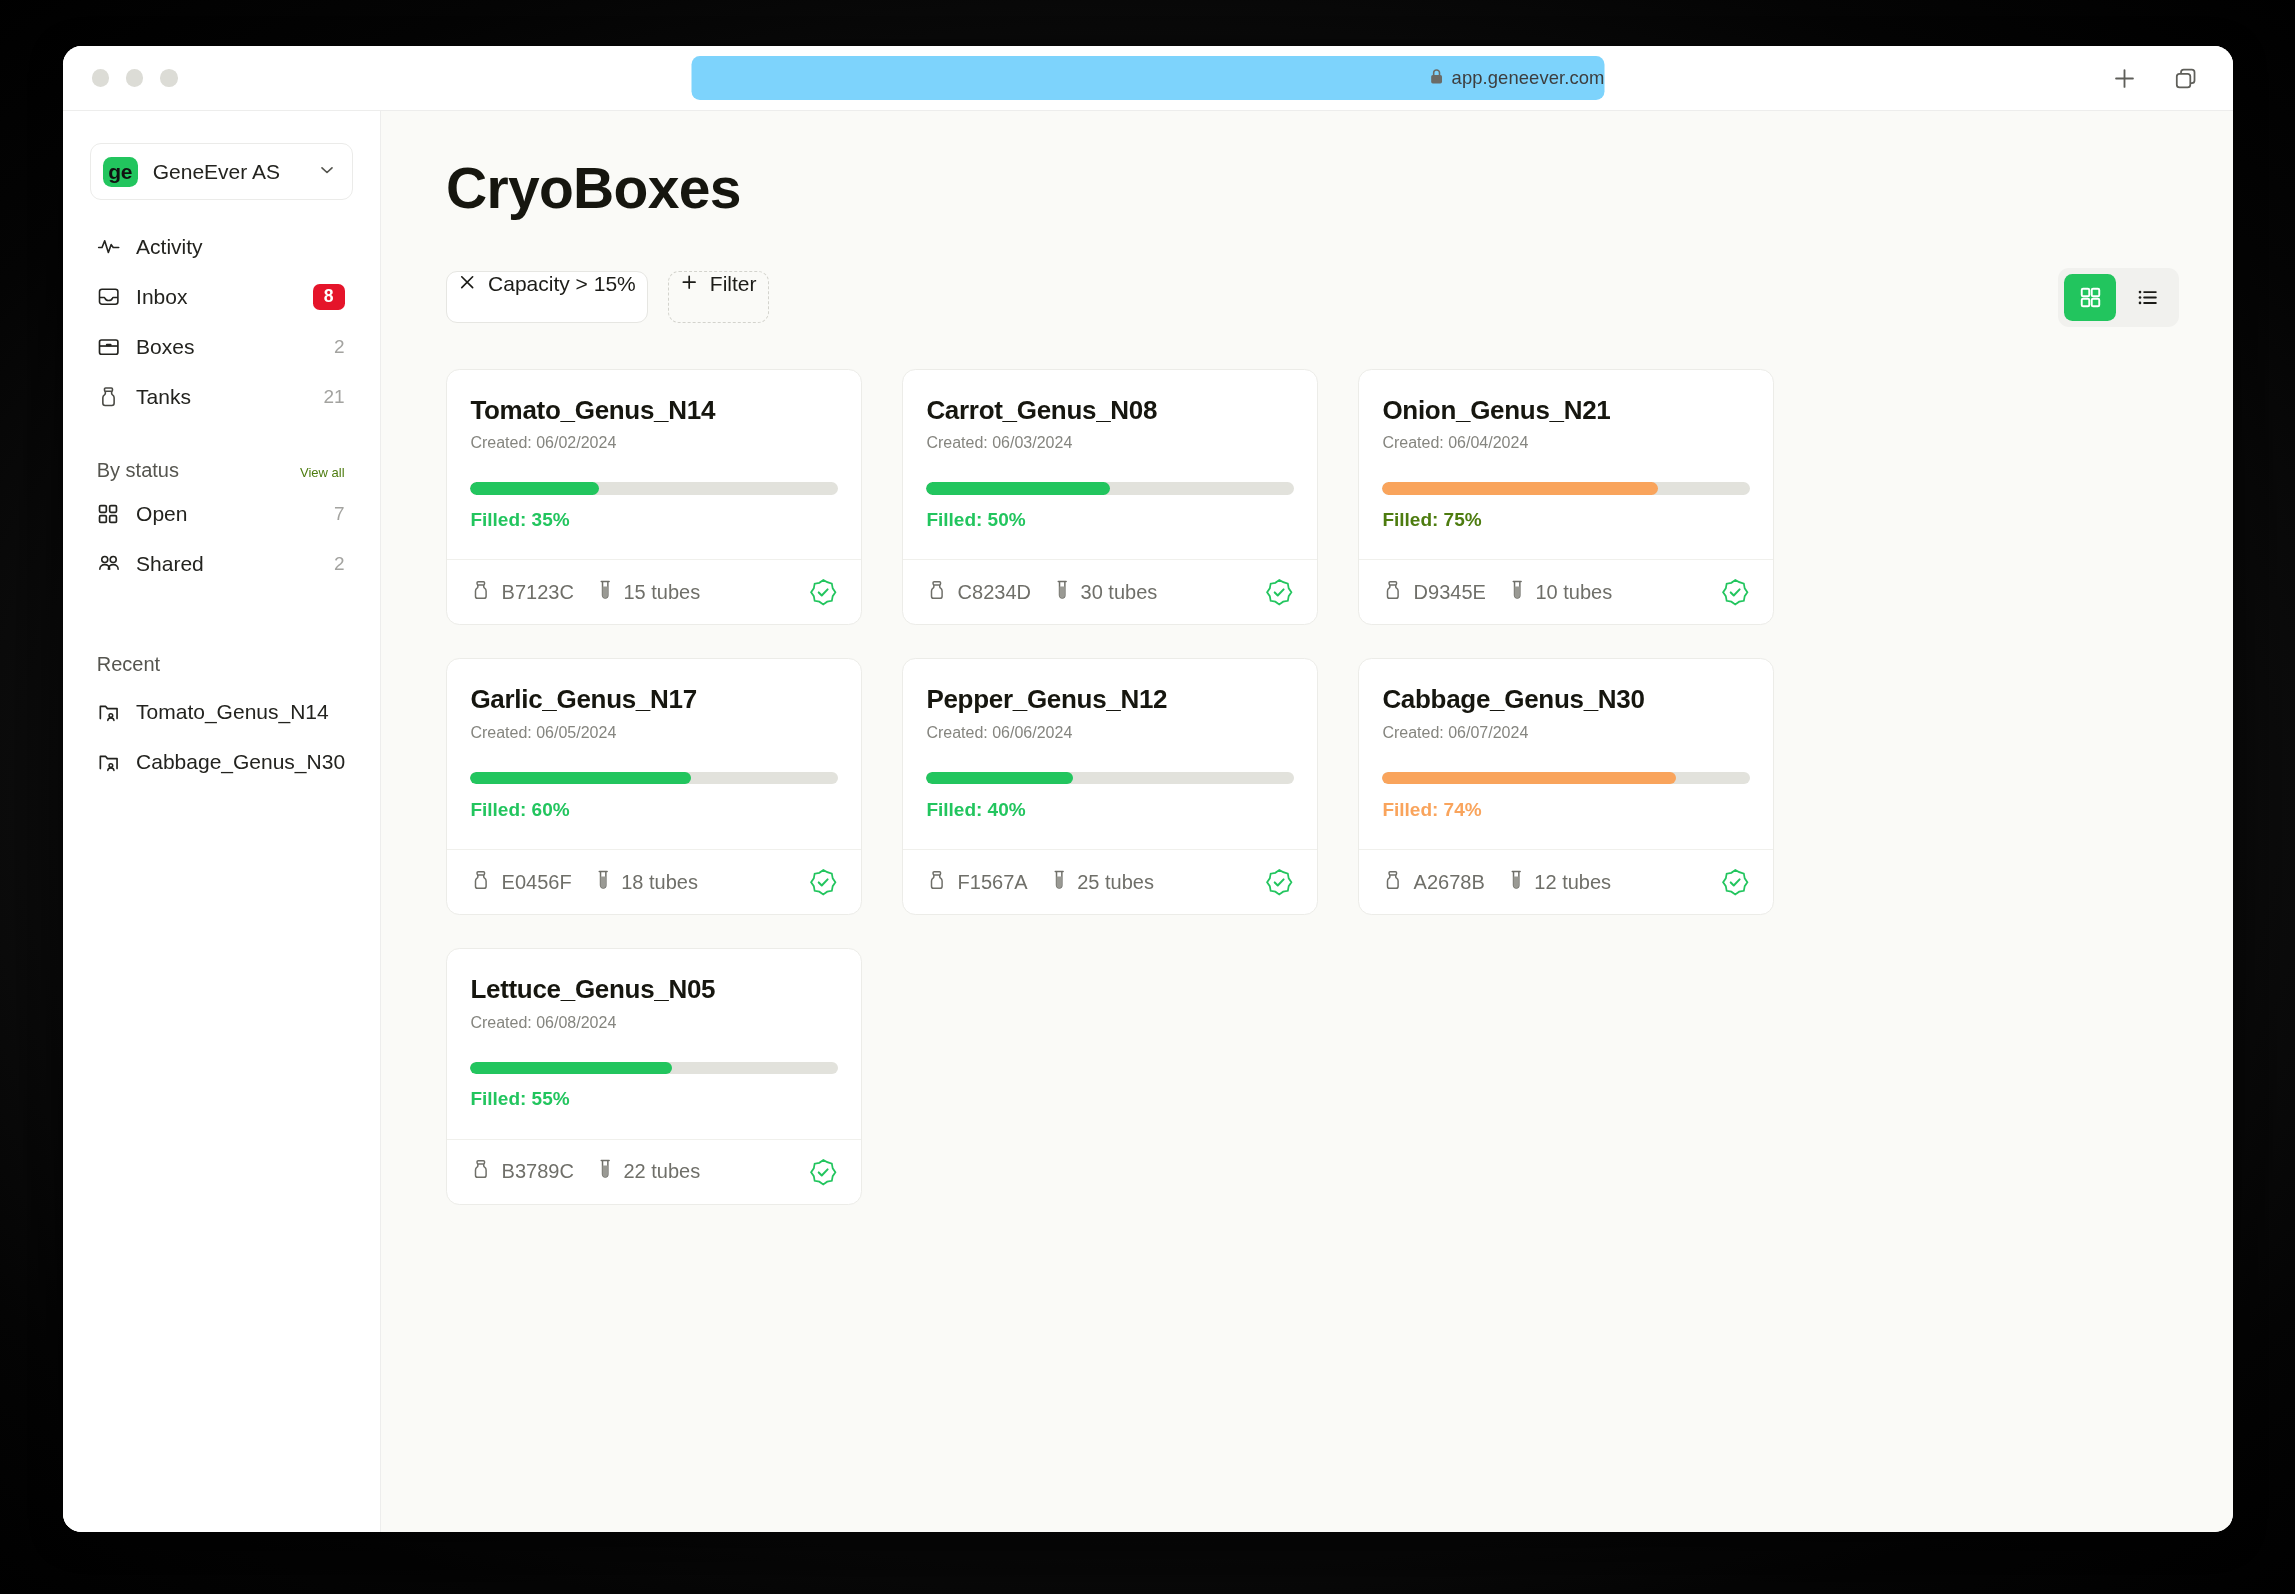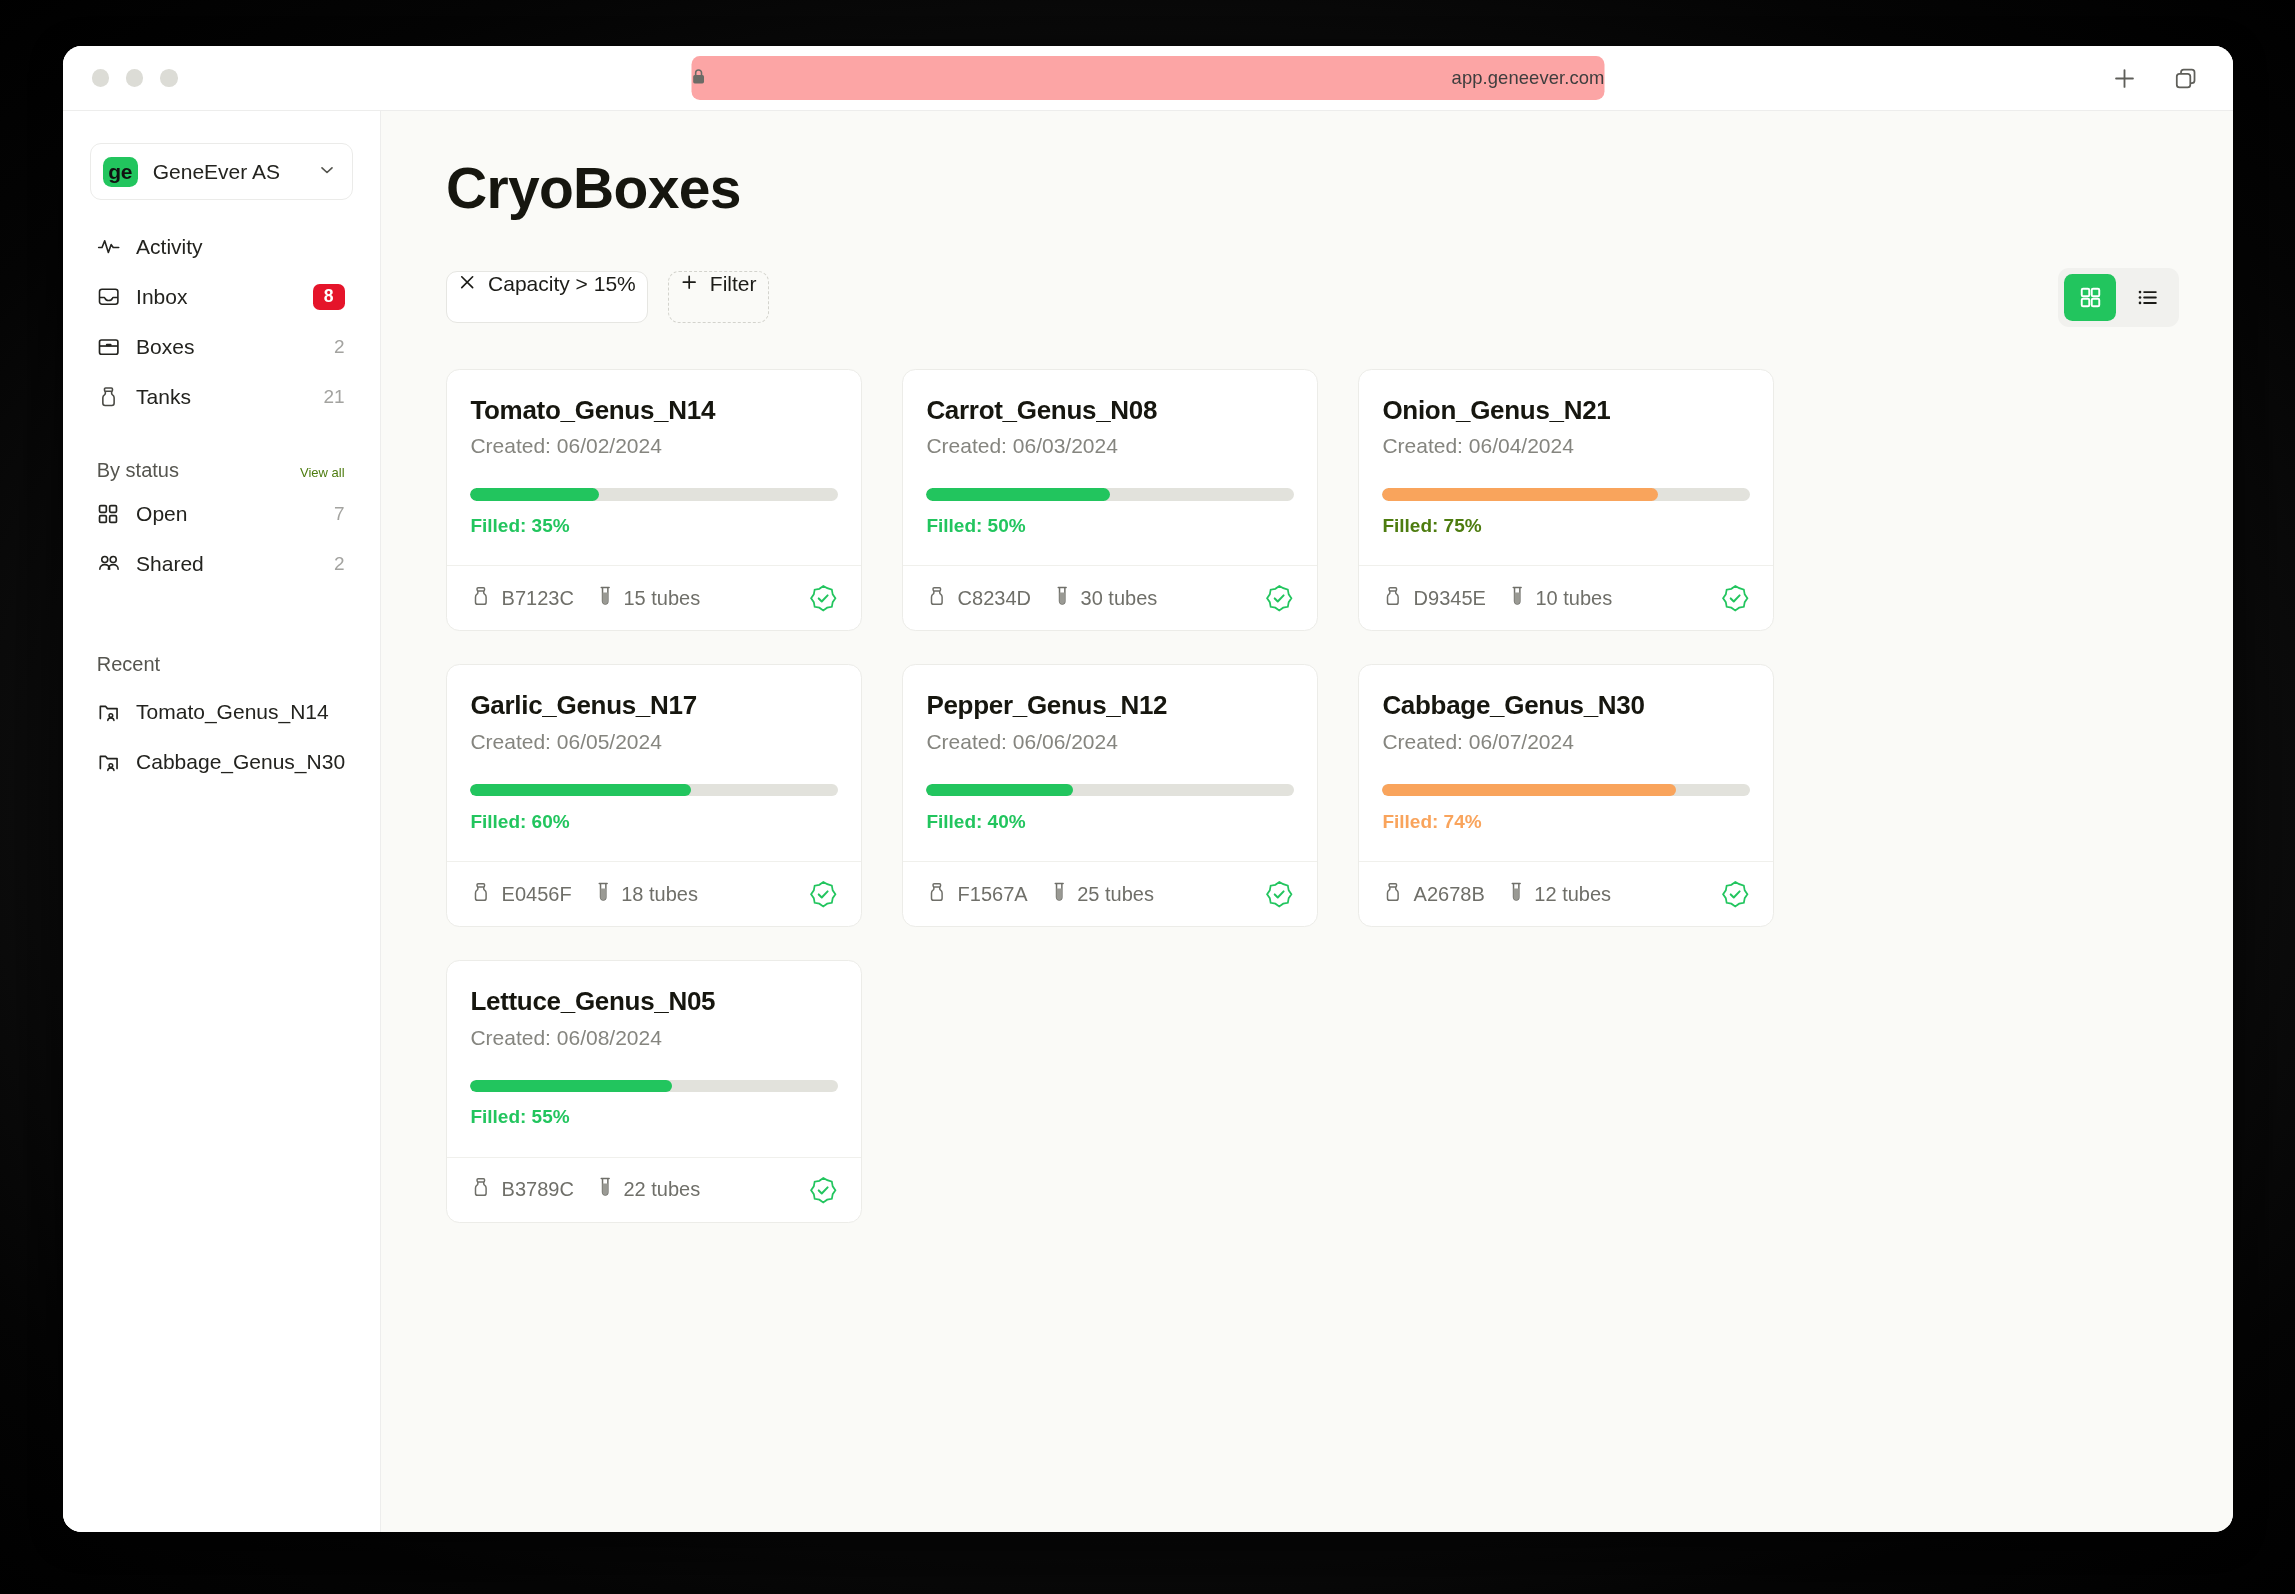--- a/index.html
+++ b/index.html
@@ -52,25 +52,25 @@
     width: 17.6px; height: 17.6px;
     border-radius: 50%;
     background: #dcdcd6;
   }
   #url-bar {
     position: absolute;
     left: 50%;
     transform: translateX(-50%);
     width: 913px;
     height: 44px;
-    background: #fca5a5;
+    background: #7dd3fc;
     border-radius: 8.4px;
     display: flex;
     align-items: center;
-    justify-content: space-between;
+    justify-content: flex-end;
     gap: 7.5px;
   }
   #url-text {
     font-size: 18.4px;
     color: #3d3d3d;
     letter-spacing: 0.1px;
   }
   #chrome-actions {
     position: absolute;
     right: 33px;
@@ -244,21 +244,21 @@
   }
   .card-body { padding: 25px 23.4px 28.5px 23.4px; }
   .card-title {
     font-size: 26px;
     font-weight: bold;
     color: #16160f;
     letter-spacing: -0.3px;
     margin-bottom: 8.4px;
   }
   .card-created {
-    font-size: 21px;
+    font-size: 16px;
     color: #85857f;
     margin-bottom: 30px;
   }
   .progress-track {
     height: 12.6px;
     background: #e2e2dc;
     border-radius: 6.7px;
     overflow: hidden;
     margin-bottom: 14.2px;
   }

